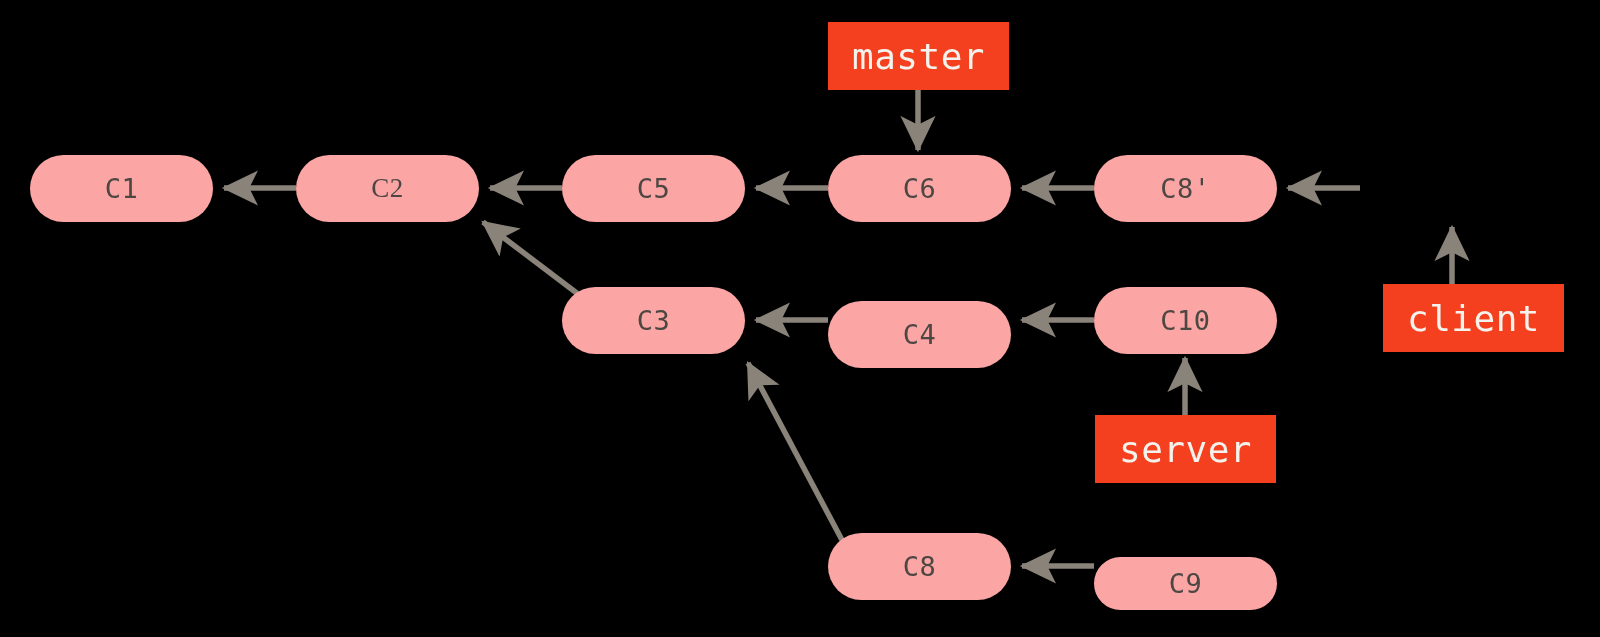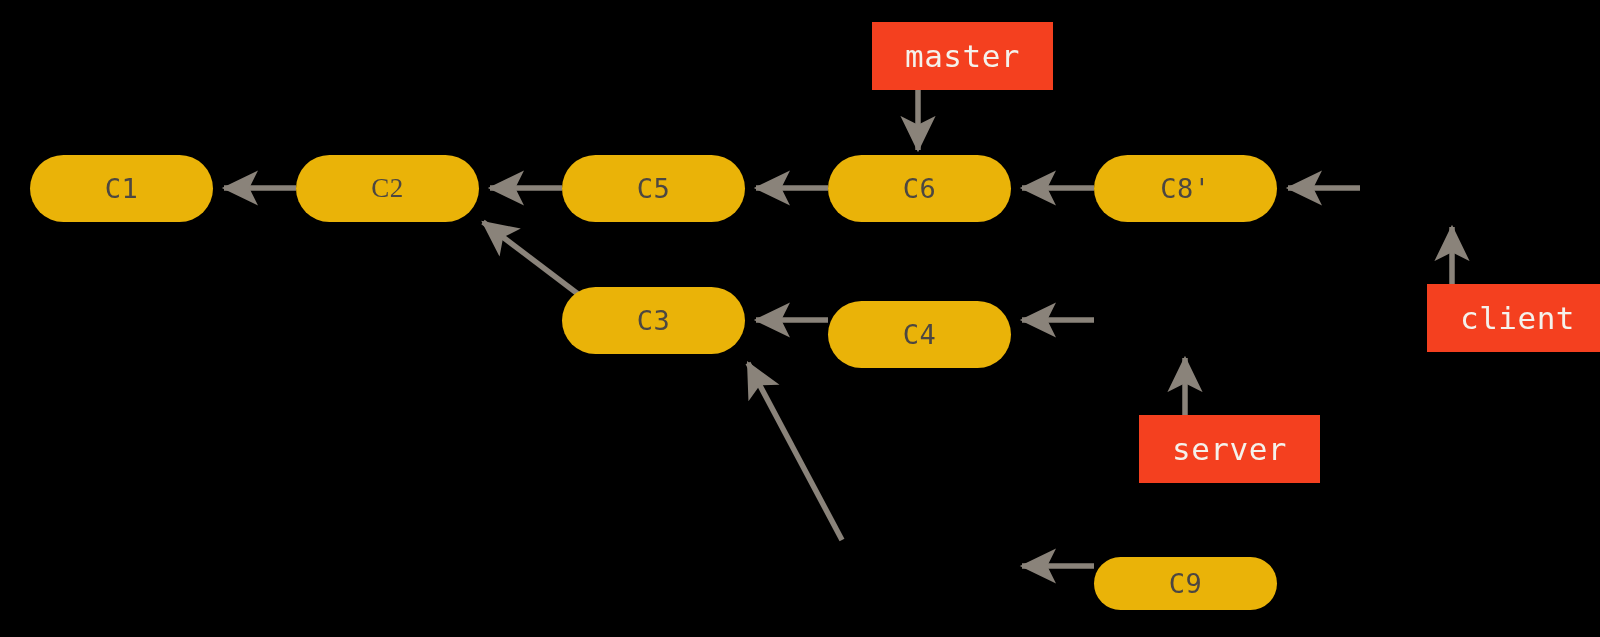--- a/index.html
+++ b/index.html
@@ -22,44 +22,43 @@
     position: absolute;
     left: 0;
     top: 0;
     width: 1600px;
     height: 637px;
     pointer-events: none;
   }
   .commit {
     position: absolute;
     box-sizing: border-box;
-    background: #eab308;
+    background: #fca5a5;
     border-radius: 34px;
     display: flex;
     align-items: center;
     justify-content: center;
     color: #4C4742;
     font-family: "DejaVu Sans Mono", "Liberation Mono", monospace;
     font-size: 27px;
     letter-spacing: 0.5px;
     z-index: 3;
   }
   .branch {
     position: absolute;
     box-sizing: border-box;
     background: #F4401F;
     display: flex;
     align-items: center;
     justify-content: center;
     color: #F4F2EC;
     font-family: "DejaVu Sans Mono", "Liberation Mono", monospace;
-    font-size: 31px;
+    font-size: 36px;
     letter-spacing: 0.5px;
     z-index: 4;
-    margin-left: 44px;
   }
 </style>
 </head>
 <body>
 
 <div id="canvas">
 
   <svg id="edges" viewBox="0 0 1600 637" width="1600" height="637" xmlns="http://www.w3.org/2000/svg">
     <defs>
       <marker id="ah" markerWidth="7" markerHeight="7" refX="6.2" refY="3.5" orient="auto" markerUnits="strokeWidth">
@@ -85,20 +84,22 @@
   </svg>
 
   <div class="commit" style="left:30px;  top:155px; width:183px; height:67px;">C1</div>
   <div class="commit" style="left:296px; top:155px; width:183px; height:67px;font-family:Liberation Serif, serif;">C2</div>
   <div class="commit" style="left:562px; top:155px; width:183px; height:67px;">C5</div>
   <div class="commit" style="left:828px; top:155px; width:183px; height:67px;">C6</div>
   <div class="commit" style="left:1094px; top:155px; width:183px; height:67px;">C8'</div>
 
   <div class="commit" style="left:562px; top:287px; width:183px; height:67px;">C3</div>
   <div class="commit" style="left:828px; top:287px; width:183px; height:67px;margin-top:14px;">C4</div>
+  <div class="commit" style="left:1094px; top:287px; width:183px; height:67px;">C10</div>
 
+  <div class="commit" style="left:828px; top:533px; width:183px; height:67px;">C8</div>
   <div class="commit" style="left:1094px; top:557px; width:183px; height:53px;">C9</div>
 
   <div class="branch" style="left:828px;  top:22px;  width:181px; height:68px;">master</div>
   <div class="branch" style="left:1383px; top:284px; width:181px; height:68px;">client</div>
   <div class="branch" style="left:1095px; top:415px; width:181px; height:68px;">server</div>
 
 </div>
 
 </body></html>

